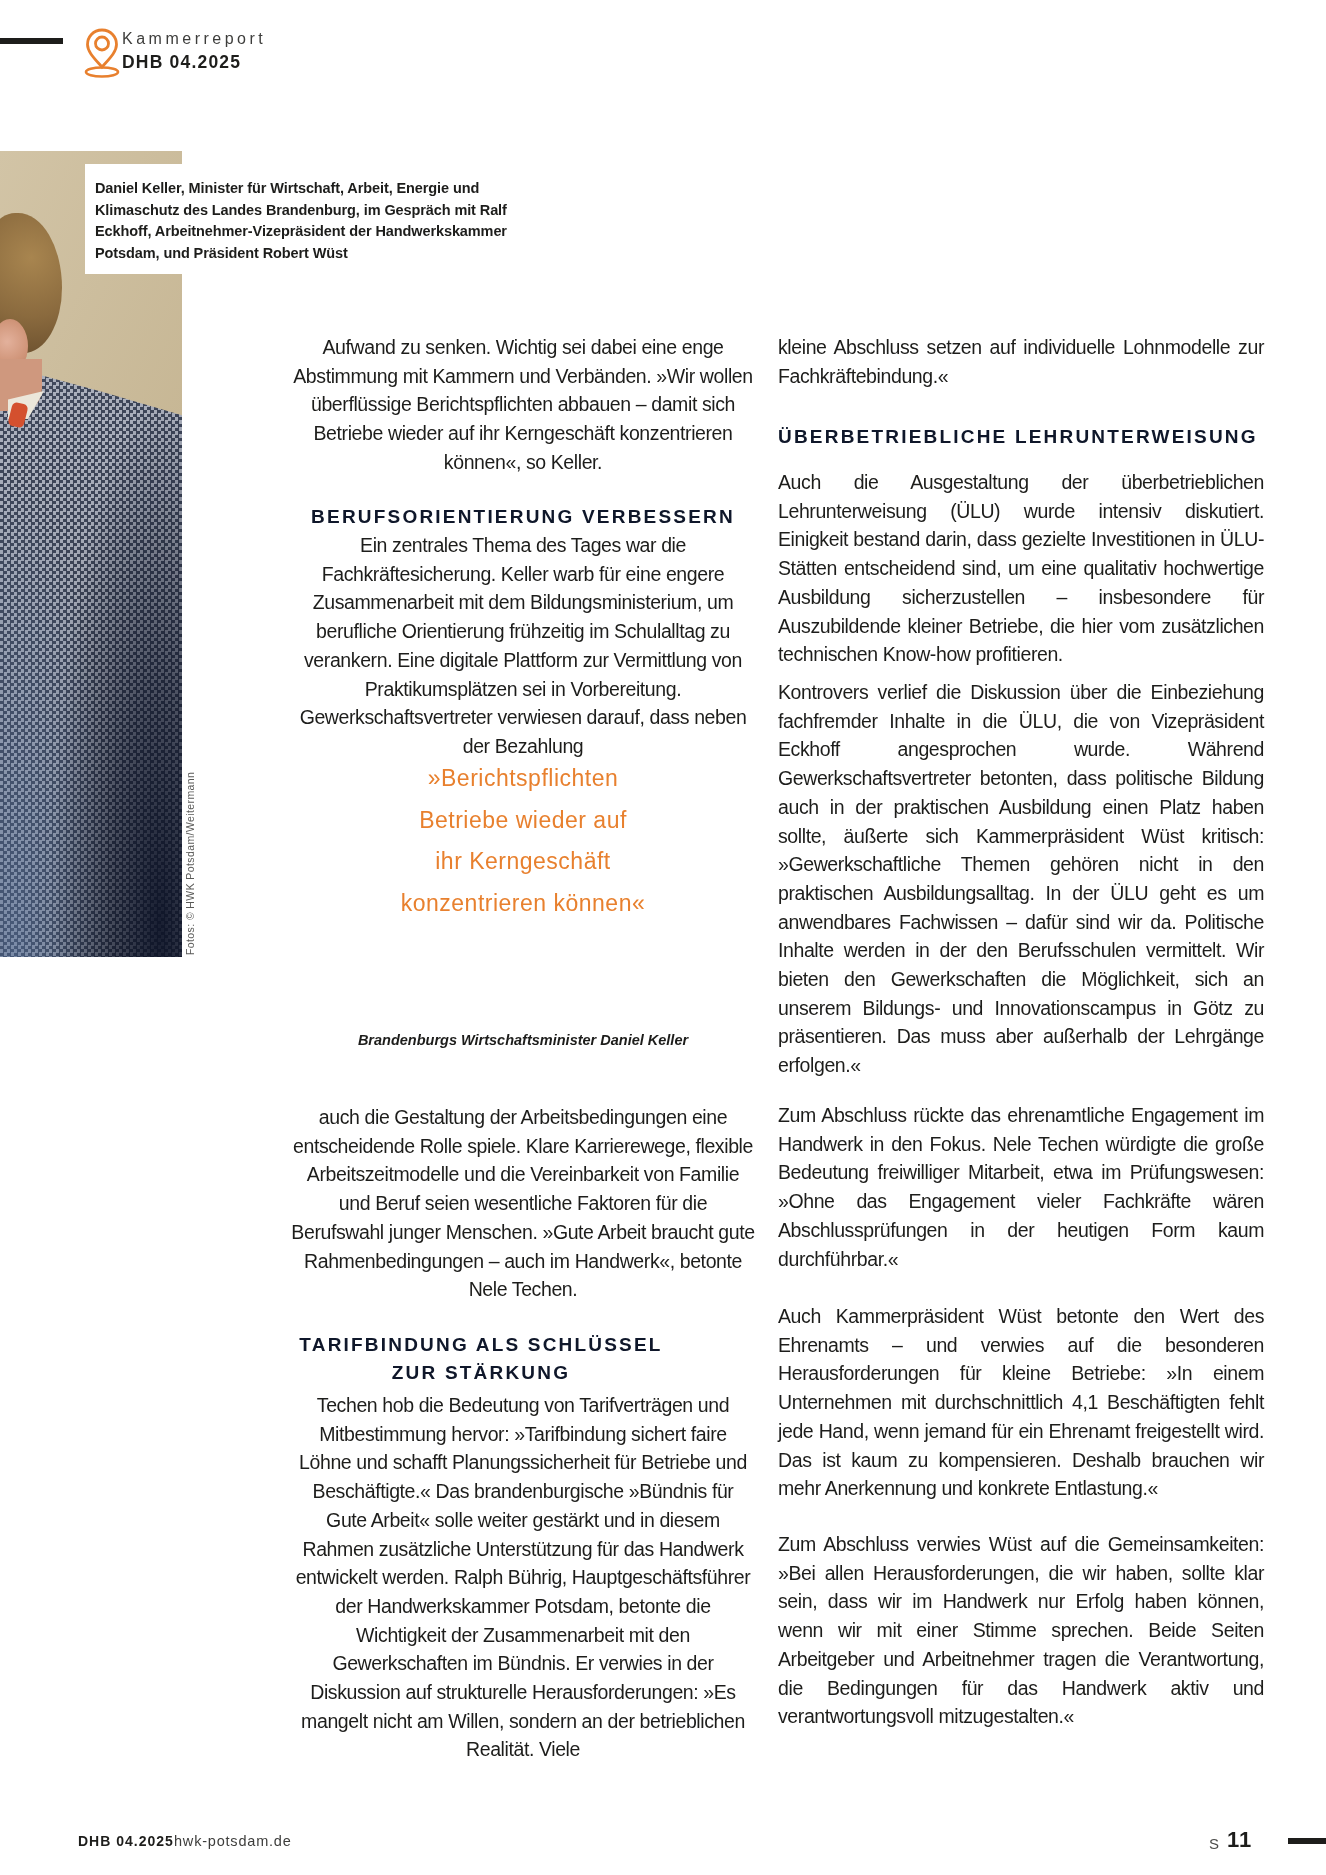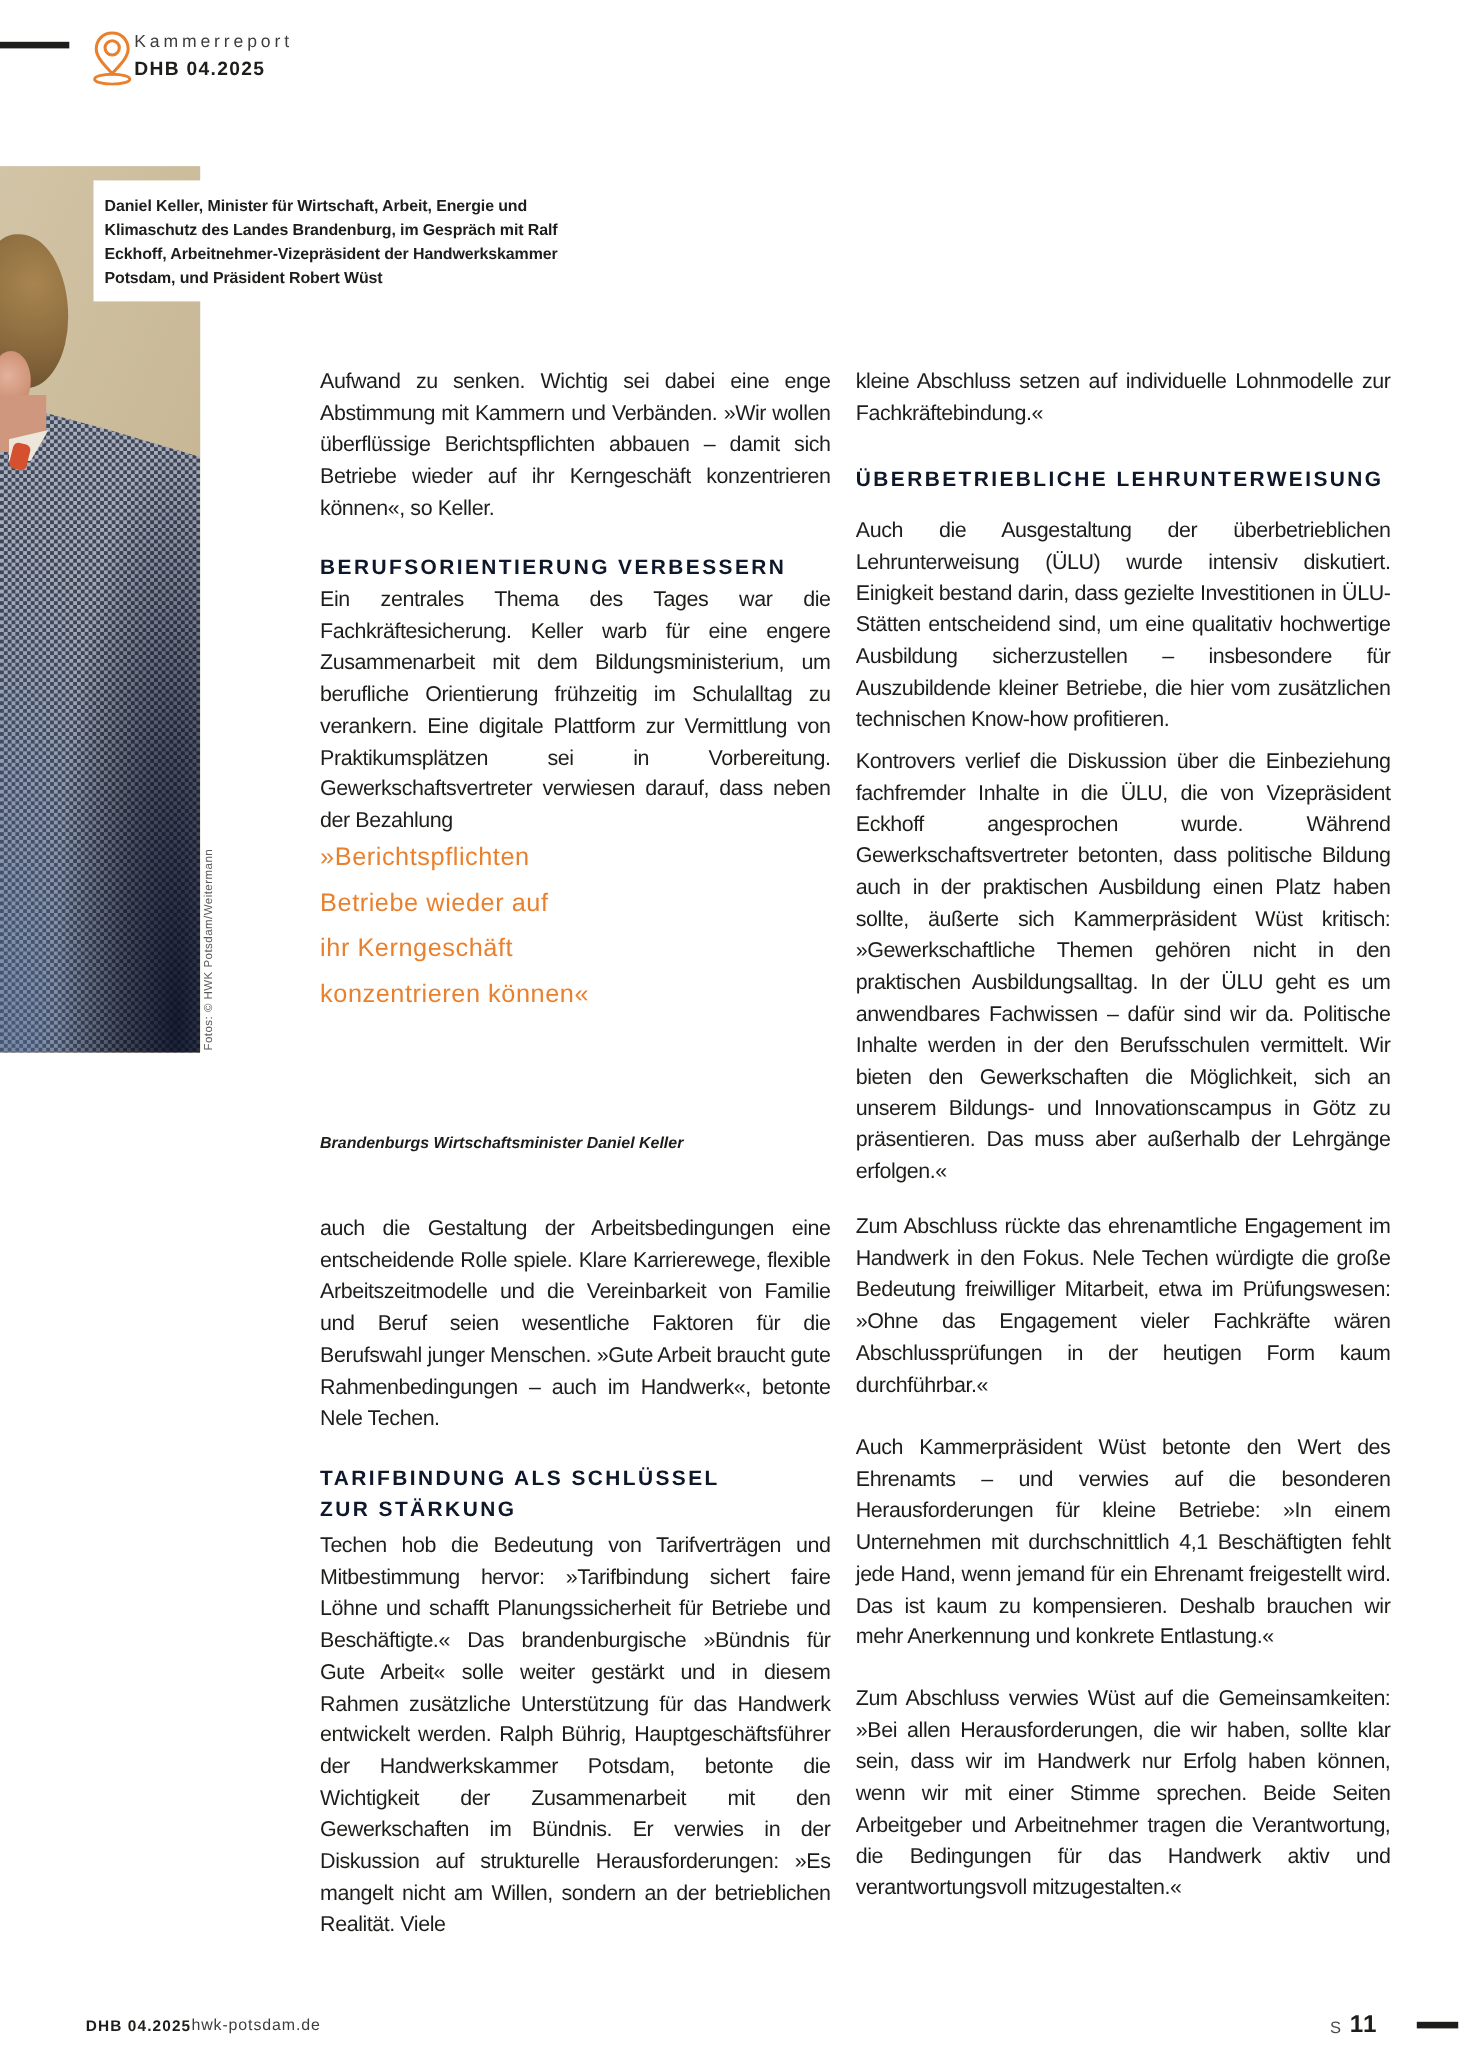--- a/index.html
+++ b/index.html
@@ -40,21 +40,21 @@
   .caption-box{position:absolute;left:85px;top:164px;width:470px;height:110px;background:#ffffff;
         box-sizing:border-box;padding:14px 6px 0 10px;}
   .caption-box p{margin:0;font-size:14.5px;line-height:21.5px;font-weight:bold;letter-spacing:-0.1px;color:#1d1d1b;}
   .photo-credit{position:absolute;left:184px;top:955px;width:268px;font-size:10.5px;color:#5a5a58;
         letter-spacing:0.4px;transform:rotate(-90deg);transform-origin:0 0;}
 
   
   .blk{position:absolute;margin:0;}
   .body-txt{font-size:19.5px;line-height:28.7px;letter-spacing:-0.4px;text-align:justify;color:#1d1d1b;}
   .heading{font-size:19px;font-weight:bold;letter-spacing:2.2px;line-height:28px;color:#0f172a;}
-  .c1{left:291px;width:464px;}
+  .c1{left:291px;width:464px;text-align:center;}
   .c2{left:778px;width:486px;}
   .c1-p1{top:333px;} .c1-h1{top:503px;} .c1-p2{top:531px;}
   .quote{top:758px;font-family:Liberation Sans, sans-serif;font-size:23px;line-height:41.5px;
          letter-spacing:0.5px;color:var(--accent);}
   .attr{top:1030px;font-size:14.5px;font-weight:bold;font-style:italic;line-height:20px;}
   .c1-p3{top:1103px;} .c1-h2{top:1331px;max-width:380px;} .c1-p4{top:1391px;}
   .c2-p1{top:333px;} .c2-h1{top:423px;} .c2-p2{top:468px;} .c2-p3{top:678px;}
   .c2-h2{top:1073px;} .c2-p4{top:1101px;} .c2-p5{top:1302px;} .c2-p6{top:1530px;}
 
   

